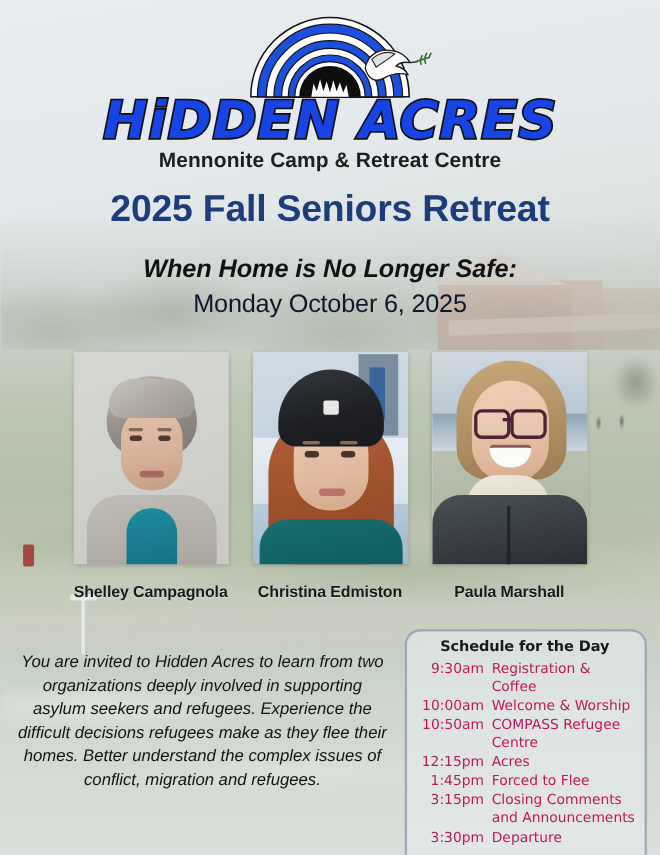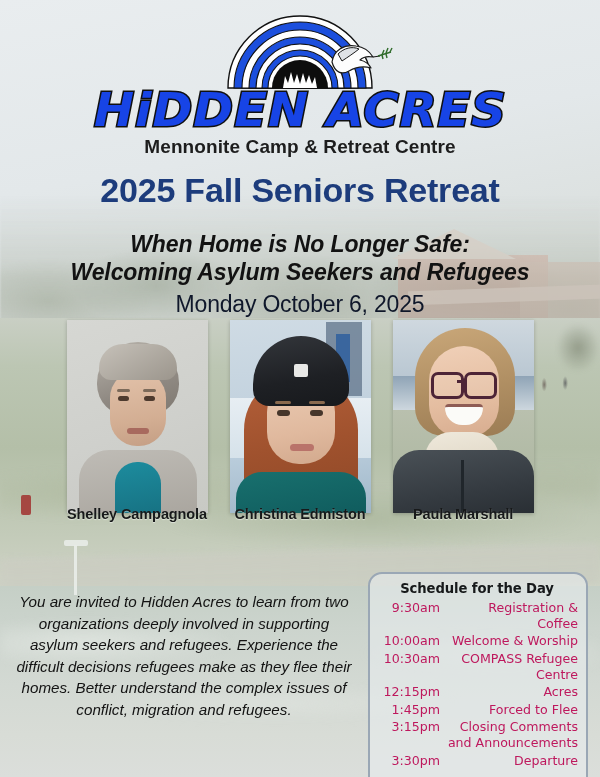--- a/index.html
+++ b/index.html
@@ -262,21 +262,21 @@
   }
   .p3 .jacket{
     position:absolute;left:0px;top:130px;width:141px;height:70px;
     background:linear-gradient(170deg,#4a5157,#343a40 60%,#272c31);
     border-radius:26px 26px 0 0;
   }
   .p3 .zip{position:absolute;left:68px;top:140px;width:3px;height:58px;background:#20262b;}
 
   
   .names{
-    position:absolute;left:0;right:0;top:506px;z-index:5;
+    position:absolute;left:0;right:0;top:531px;z-index:5;
     display:flex;justify-content:center;gap:22px;
   }
   .name{
     width:141px;text-align:center;
     font-size:14.5px;font-weight:bold;color:#17191a;
     letter-spacing:-.1px;
     text-shadow:0 1px 1px rgba(255,255,255,.5);
   }
 
   
@@ -299,21 +299,21 @@
   .sched-title{
     text-align:center;font-weight:bold;font-size:13.2px;color:#17191a;
     margin-bottom:3px;letter-spacing:-.1px;
   }
   .sched table{border-collapse:collapse;width:100%;}
   .sched td{
     font-size:12.6px;color:#be185d;line-height:1.3;padding:.5px 0;
     vertical-align:top;
   }
   .sched td.t{text-align:right;white-space:nowrap;padding-right:7px;width:64px;}
-  .sched td.e{text-align:right;}
+  .sched td.e{text-align:left;}
 </style>
 </head>
 <body>
 
 <div class="poster">
 
   <div class="bg">
     <div class="bg-sky"></div>
     <div class="bg-treeline"></div>
     <div class="bg-house"></div>
@@ -363,21 +363,20 @@
       </svg>
     </div>
     <div class="logo-word">HiDDEN ACRES</div>
     <div class="logo-sub">Mennonite Camp &amp; Retreat Centre</div>
   </div>
 
   <div class="head">
     <div class="h-title">2025 Fall Seniors Retreat</div>
     <div class="h-sub">
       <div>When Home is No Longer Safe:</div>
-      <div>Welcoming Asylum Seekers and Refugees</div>
     </div>
     <div class="h-date">Monday October 6, 2025</div>
   </div>
 
   <div class="photos">
     <div class="photo p1">
       <div class="hairS"></div>
         <div class="faceS"></div>
         <div class="hairfr"></div>
       <div class="browL"></div>
@@ -432,21 +431,21 @@
       <tbody>
         <tr>
           <td class="t">9:30am</td>
           <td class="e">Registration &amp; Coffee</td>
         </tr>
         <tr>
           <td class="t">10:00am</td>
           <td class="e">Welcome &amp; Worship</td>
         </tr>
         <tr>
-          <td class="t">10:30am</td>
+          <td class="t">10:50am</td>
           <td class="e">COMPASS Refugee Centre</td>
         </tr>
         <tr>
           <td class="t">12:15pm</td>
           <td class="e">Acres</td>
         </tr>
         <tr>
           <td class="t">1:45pm</td>
           <td class="e">Forced to Flee</td>
         </tr>

